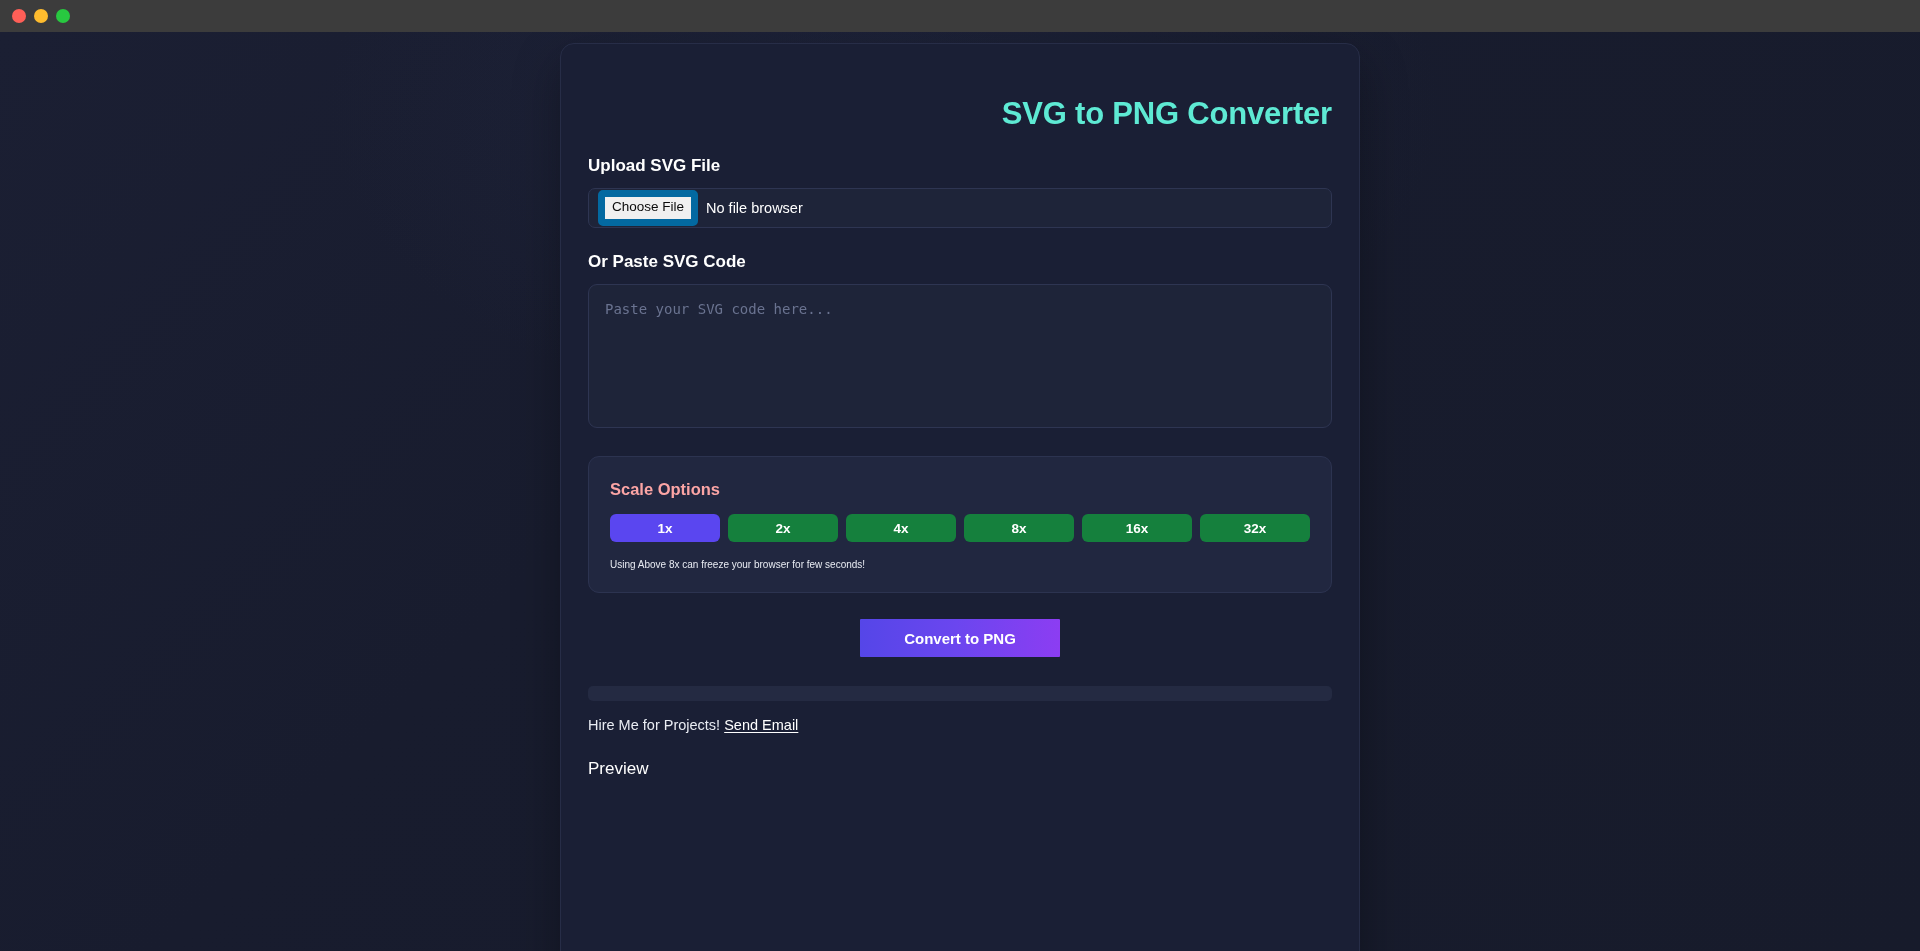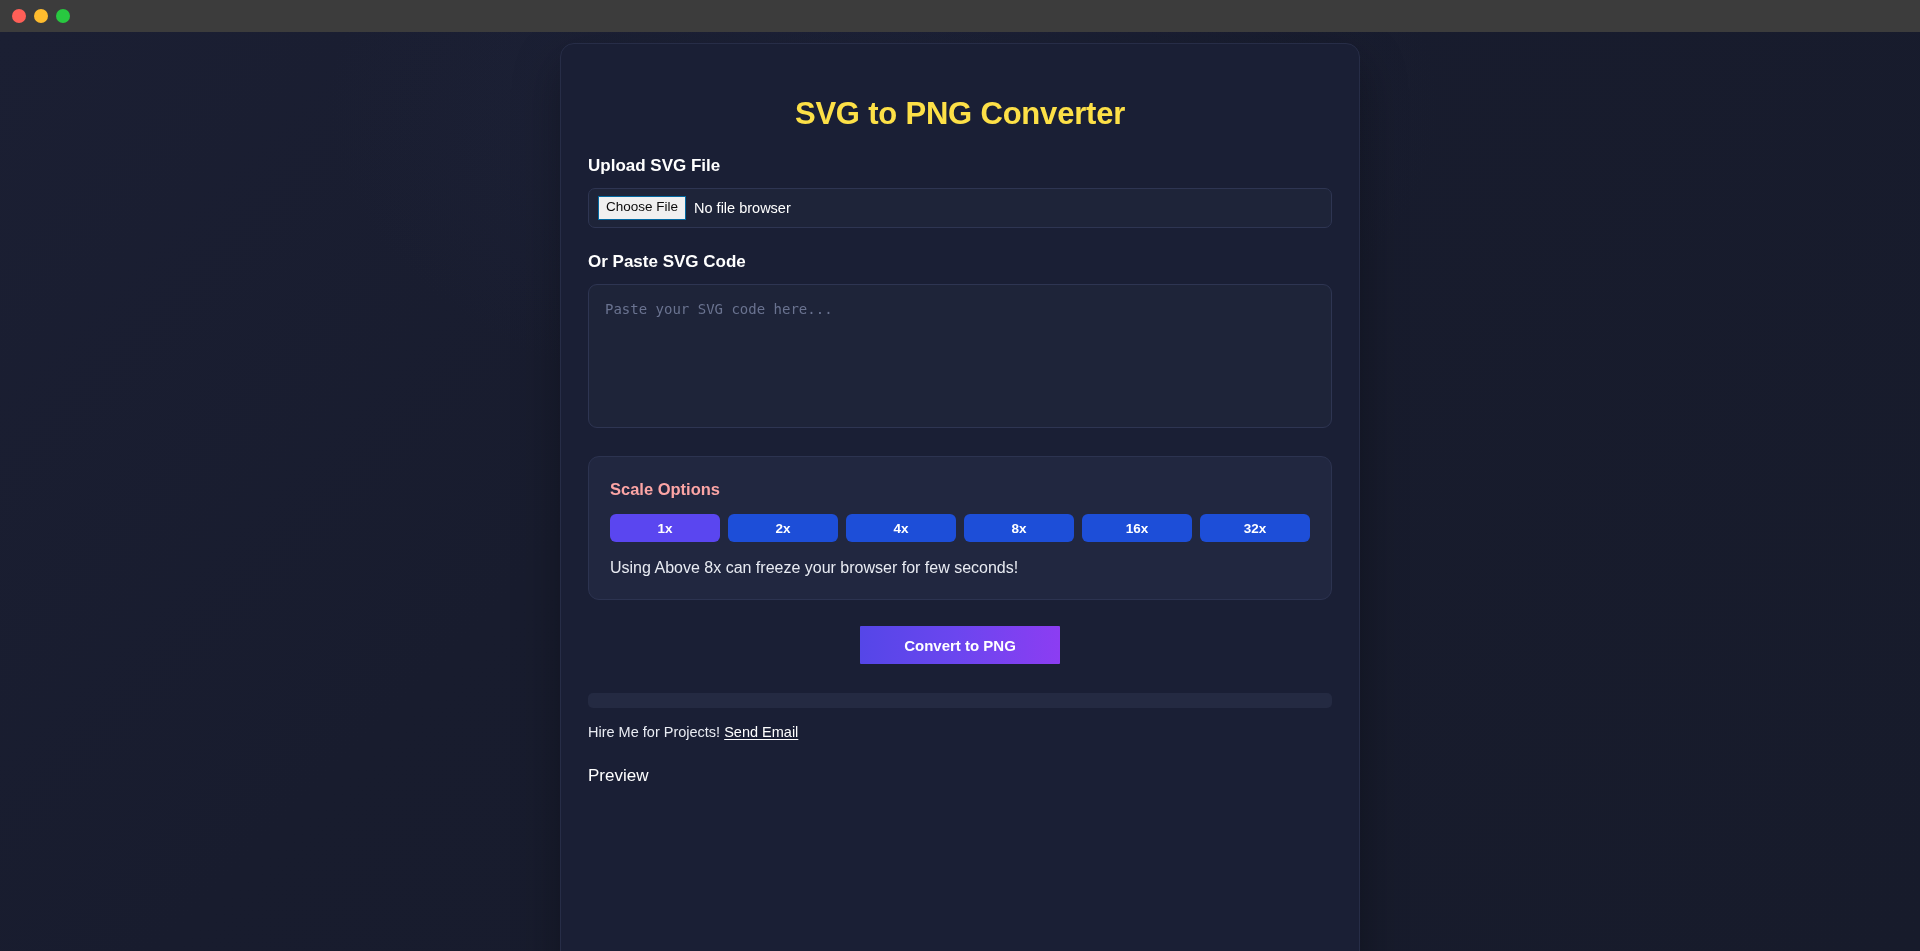--- a/index.html
+++ b/index.html
@@ -71,22 +71,22 @@
     background: #1a1f35;
     border: 1px solid #272d47;
     border-radius: 14px;
     padding: 30px 27px 40px 27px;
     box-shadow: 0 18px 48px rgba(0,0,0,0.32);
   }
 
   #page-title {
     font-size: 31px;
     font-weight: bold;
-    color: #fde047;
-    text-align: center;
+    color: #5eead4;
+    text-align: right;
     letter-spacing: -0.2px;
     margin-top: 22px;
     margin-bottom: 0;
   }
 
   .tagline {
     margin-top: 42px;
     font-size: 14.5px;
     color: #e9ecf3;
     line-height: 1.2;
@@ -114,22 +114,22 @@
     border: 1px solid #2e3552;
     border-radius: 7px;
     display: flex;
     align-items: center;
     padding: 0 9px;
     gap: 8px;
   }
 
   #choose-file-button {
     background: #f0f0f0;
-    border: 1px solid #0369a1;
-    border-radius: 0;
+    border: 7px solid #0369a1;
+    border-radius: 5px;
     color: #0b0b0b;
     font-size: 13.5px;
     font-family: "Liberation Sans", sans-serif;
     padding: 2px 7px 3px 7px;
     line-height: 1.25;
     cursor: pointer;
   }
 
   #file-status-text {
     font-size: 14.5px;
@@ -174,37 +174,37 @@
   #scale-buttons-row {
     display: flex;
     gap: 8px;
   }
 
   .scale-button {
     flex: 1 1 0;
     height: 28px;
     border-radius: 6px;
     border: none;
-    background: #1d4ed8;
+    background: #15803d;
     color: #ffffff;
     font-size: 13.5px;
     font-weight: bold;
     font-family: "Liberation Sans", sans-serif;
     cursor: pointer;
     display: flex;
     align-items: center;
     justify-content: center;
   }
   .scale-button.is-active {
     background: #5a46f0;
   }
 
   #scale-warning-text {
     margin-top: 17px;
-    font-size: 16px;
+    font-size: 10px;
     color: #e8ebf2;
   }
 
   
   #convert-row {
     margin-top: 26px;
     display: flex;
     justify-content: center;
   }
 

